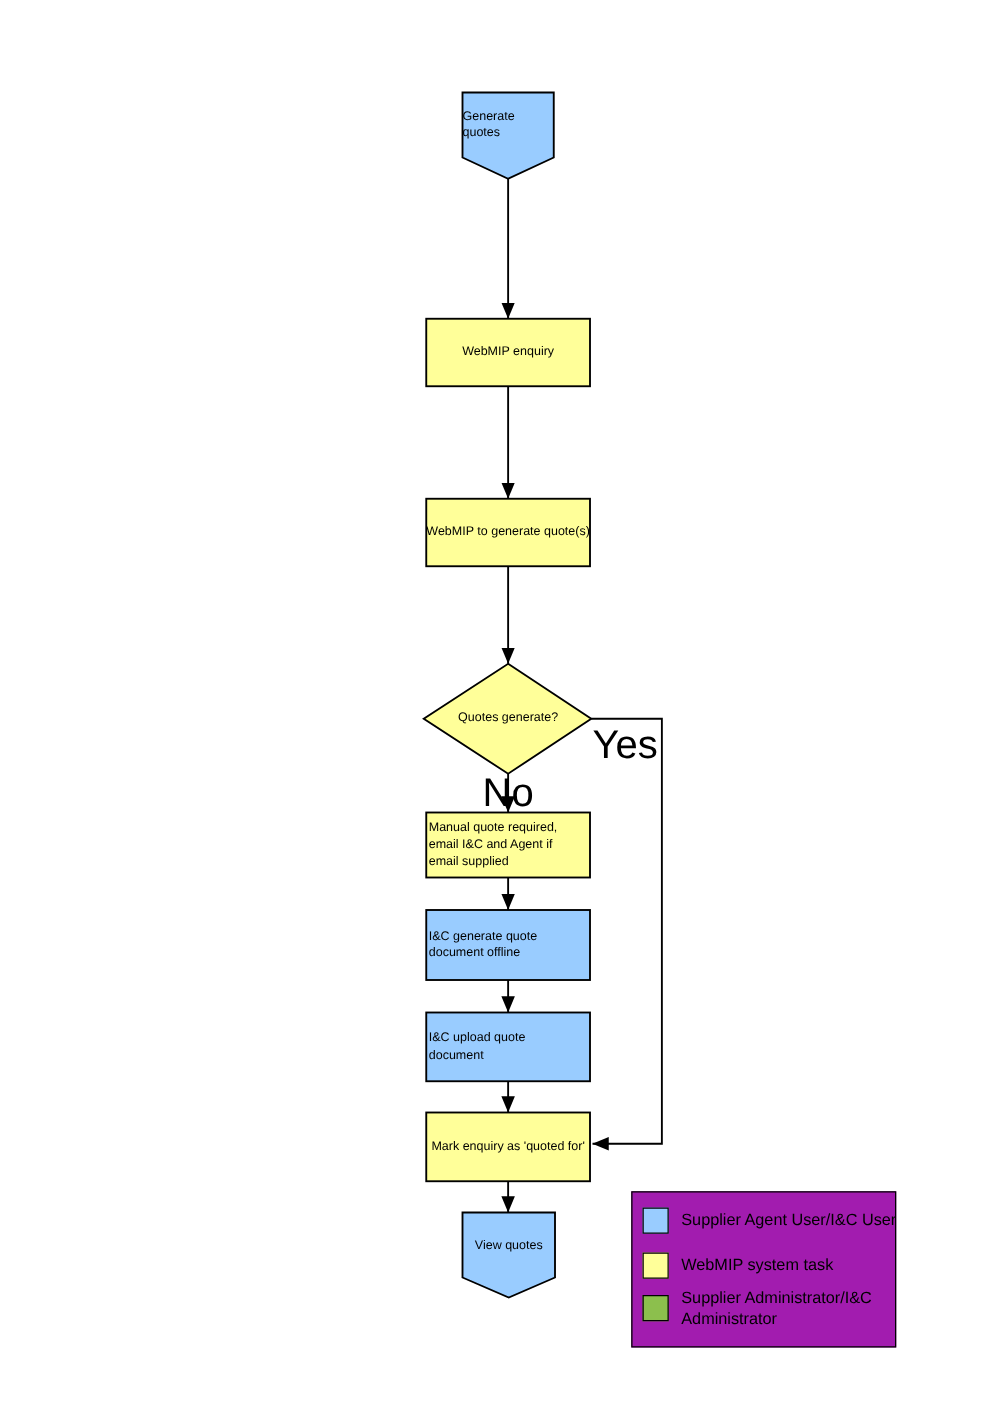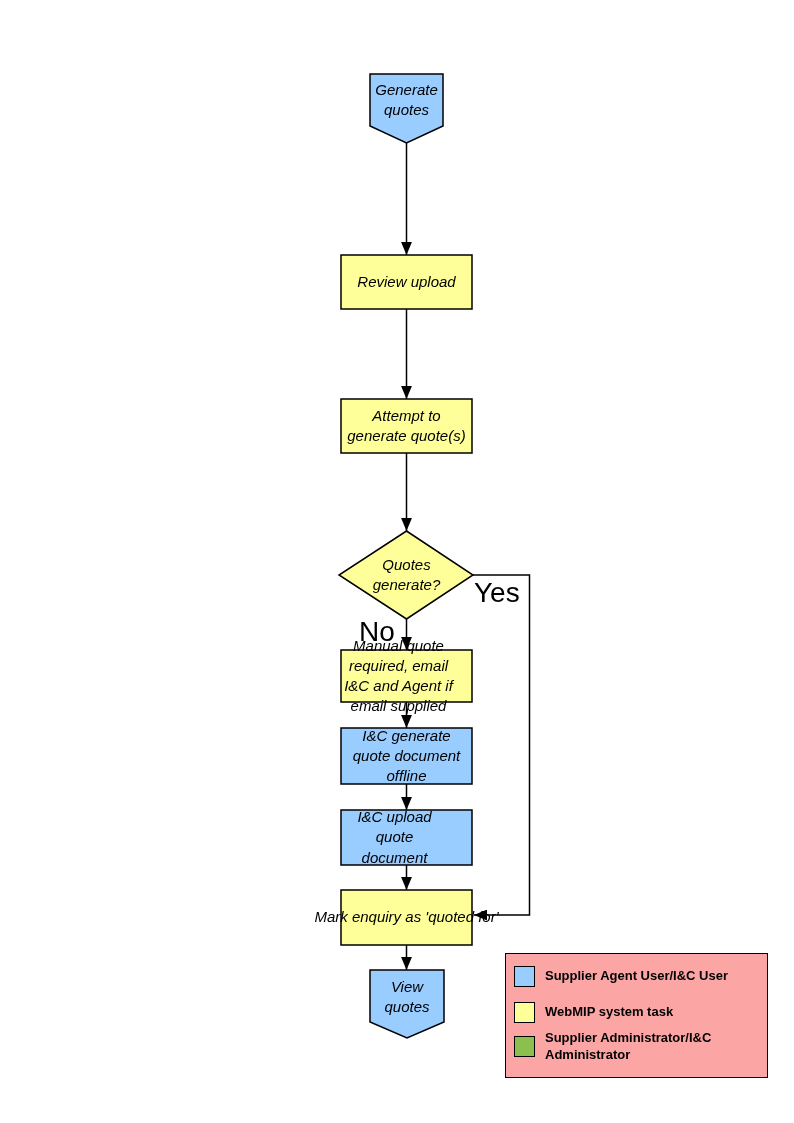--- a/index.html
+++ b/index.html
@@ -6,27 +6,27 @@
   .page {
     position:relative; width:794px; height:1123px; background:#ffffff;
     font-family:"Liberation Sans", sans-serif; color:#000; overflow:hidden;
   }
   svg.layer { position:absolute; left:0; top:0; }
   .shape { stroke:#000000; stroke-width:1.5; }
   .connector { stroke:#000000; stroke-width:1.5; fill:none; }
   #arrowhead polygon { fill:#000000; }
   .node-label {
     position:absolute; display:flex; align-items:center; justify-content:center;
-    text-align:center; font-size:15px; line-height:1.35; color:#000;font-style:italic;
+    font-size:10px; line-height:1.35; color:#000;
   }
   .nowrap { white-space:nowrap; }
-  .branch-label { position:absolute; font-size:28px; line-height:1; color:#000; }
+  .branch-label { position:absolute; font-size:32px; line-height:1; color:#000; }
   .legend {
-    position:absolute; left:505px; top:953px; width:263px; height:125px;
-    border:1.5px solid #000; box-sizing:border-box; background:#fca5a5;font-weight:bold;
+    position:absolute; left:505px; top:953px; width:212px; height:125px;
+    border:1.5px solid #000; box-sizing:border-box; background:#a21caf;
   }
   .legend-row { position:absolute; left:8px; display:flex; align-items:center; gap:10px; }
   .swatch { width:19px; height:19px; border:1.5px solid #000; box-sizing:content-box; flex:none; }
   .legend-label { font-size:13px; line-height:1.3; width:186px; }
 </style>
 </head>
 <body>
 
 <div class="page">
 
@@ -52,31 +52,31 @@
     <rect class="shape" x="341" y="399" width="131" height="54" fill="#FFFF99"></rect>
     <polygon class="shape" points="406.5,531 473,575 406.5,619 339,575" fill="#FFFF99"></polygon>
     <rect class="shape" x="341" y="650" width="131" height="52" fill="#FFFF99"></rect>
     <rect class="shape" x="341" y="728" width="131" height="56" fill="#99CCFF"></rect>
     <rect class="shape" x="341" y="810" width="131" height="55" fill="#99CCFF"></rect>
     <rect class="shape" x="341" y="890" width="131" height="55" fill="#FFFF99"></rect>
     <polygon class="shape" points="370,970 444,970 444,1022 407,1038 370,1022" fill="#99CCFF"></polygon>
   </svg>
 
   <div class="node-label" style="left:370px; top:76px; width:73px; height:48px">Generate quotes</div>
-  <div class="node-label" style="left:341px; top:255px; width:131px; height:54px">Review upload</div>
-  <div class="node-label" style="left:341px; top:399px; width:131px; height:54px">Attempt to generate quote(s)</div>
+  <div class="node-label" style="left:341px; top:255px; width:131px; height:54px">WebMIP enquiry</div>
+  <div class="node-label" style="left:341px; top:399px; width:131px; height:54px">WebMIP to generate quote(s)</div>
   <div class="node-label" style="left:366px; top:531px; width:81px; height:88px">Quotes generate?</div>
   <div class="node-label" style="left:343px; top:650px; width:111px; height:52px">Manual quote required, email I&amp;C and Agent if email supplied</div>
   <div class="node-label" style="left:343px; top:728px; width:127px; height:56px">I&amp;C generate quote document offline</div>
   <div class="node-label" style="left:343px; top:810px; width:103px; height:55px">I&amp;C upload quote document</div>
   <div class="node-label nowrap" style="left:341px; top:890px; width:131px; height:55px">Mark enquiry as 'quoted for'</div>
   <div class="node-label" style="left:370px; top:972px; width:74px; height:50px">View quotes</div>
 
   <div class="branch-label" style="left:474px; top:579px">Yes</div>
-  <div class="branch-label" style="left:359px; top:618px">No</div>
+  <div class="branch-label" style="left:386px; top:618px">No</div>
 
   <div class="legend">
     <div class="legend-row" style="top:12px">
       <span class="swatch" style="background-color: rgb(153, 204, 255);"></span>
       <span class="legend-label">Supplier Agent User/I&amp;C User</span>
     </div>
     <div class="legend-row" style="top:48px">
       <span class="swatch" style="background-color: rgb(255, 255, 153);"></span>
       <span class="legend-label">WebMIP system task</span>
     </div>

